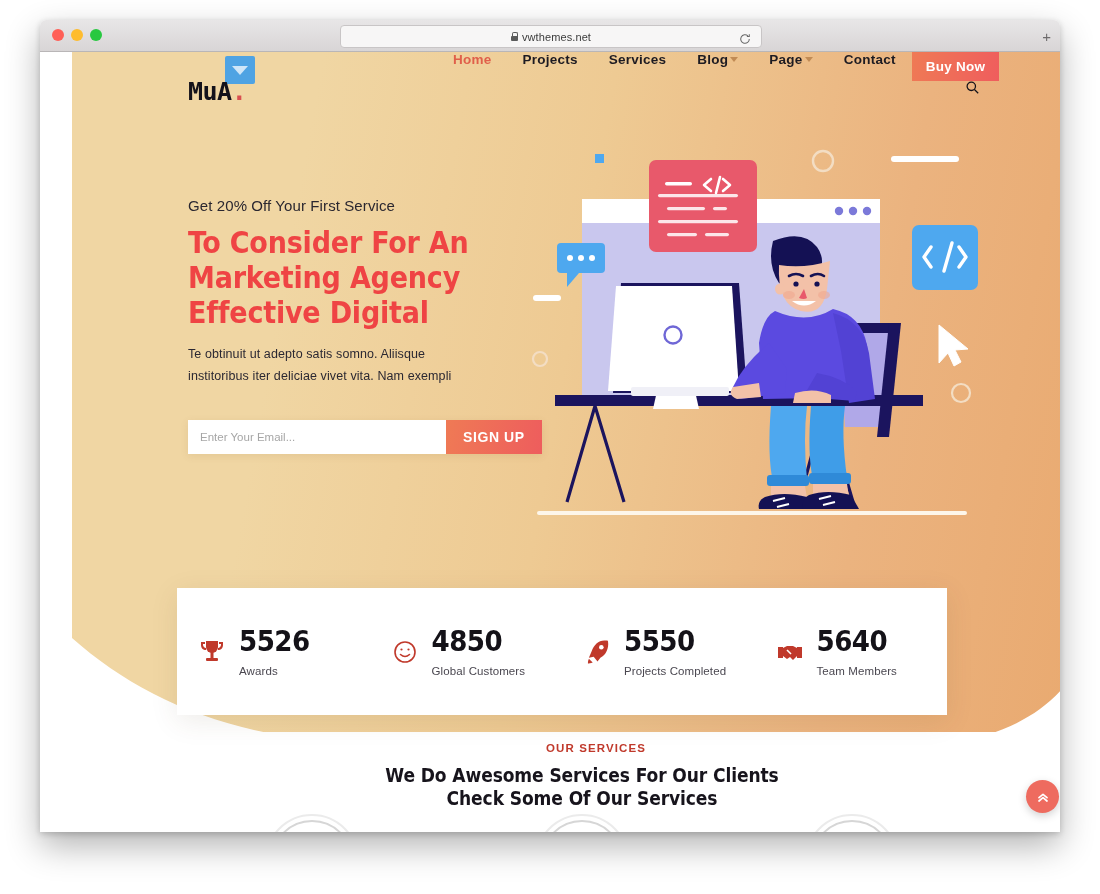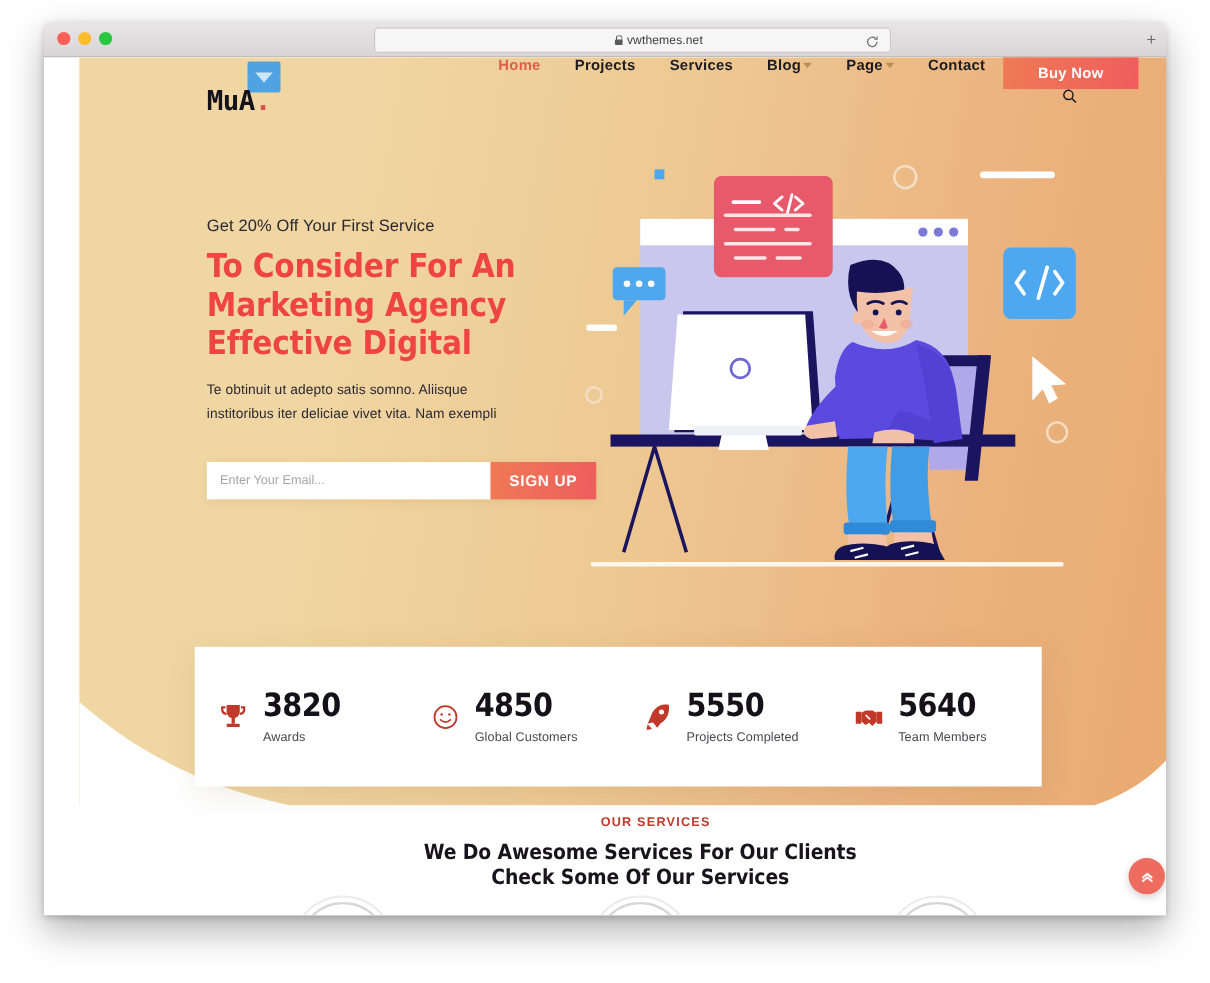--- a/index.html
+++ b/index.html
@@ -22,21 +22,21 @@
     border-bottom:1px solid #b9b6b7;
   }
   .lights{position:absolute;left:12px;top:9px;display:flex;gap:7px;}
   .light{width:12px;height:12px;border-radius:50%;}
   .l-red{background:#ff5f57;}
   .l-yel{background:#febc2e;}
   .l-grn{background:#28c840;}
   .urlbar{
     position:absolute;left:300px;top:5px;width:420px;height:21px;
     background:#f7f6f6;border:1px solid #c8c5c6;border-radius:4px;
-    display:flex;align-items:center;justify-content:center;padding-left:48px;
+    display:flex;align-items:center;justify-content:center;
   }
   .urlbar .url-text{
     font-size:11px;color:#3c3c3c;letter-spacing:.1px;
     display:flex;align-items:center;gap:4px;
   }
   .lock-ico{display:inline-block;width:7px;height:9px;position:relative;}
   .lock-ico::before{
     content:"";position:absolute;left:0;bottom:0;width:7px;height:5px;
     background:#5a5a5a;border-radius:1px;
   }
@@ -96,21 +96,21 @@
   }
   .menu a.active{color:#e05f4a;}
   .caret{
     display:inline-block;width:0;height:0;margin-left:2px;vertical-align:2px;
     border-left:4px solid transparent;border-right:4px solid transparent;
     border-top:5px solid #c18b55;
   }
   .buy-btn{
     background:linear-gradient(100deg,#ef7a55,#ef5d5d);
     color:#fff !important;font-size:13px;font-weight:700;
-    padding:7px 32px !important;letter-spacing:.3px;
+    padding:7px 14px !important;letter-spacing:.3px;
   }
   .search-btn{
     position:absolute;left:889px;top:24px;width:22px;height:22px;
     display:flex;align-items:center;justify-content:center;color:#15131a;
   }
 
   
   .hero-copy{position:absolute;left:116px;top:145px;width:360px;z-index:10;}
   .eyebrow{
     font-size:15px;color:#2a2730;letter-spacing:.1px;margin:0 0 14px 0;font-weight:400;
@@ -372,21 +372,21 @@
         <span class="stat-ico">
           <svg viewBox="0 0 24 26" width="24" height="26" fill="#c0392b">
             <path d="M6 2h12v6a6 6 0 0 1-12 0V2z"></path>
             <path d="M5 3H1v3c0 3 2 5 5 5V9C4.5 9 3 7.5 3 6V5h2V3z"></path>
             <path d="M19 3h4v3c0 3-2 5-5 5V9c1.5 0 3-1.5 3-3V5h-2V3z"></path>
             <rect x="10.5" y="13" width="3" height="6"></rect>
             <rect x="6" y="19" width="12" height="3" rx="1"></rect>
           </svg>
         </span>
         <div>
-          <div class="stat-num">3820</div>
+          <div class="stat-num">5526</div>
           <div class="stat-lab">Awards</div>
         </div>
       </div>
 
       <div class="stat">
         <span class="stat-ico">
           <svg viewBox="0 0 24 24" width="24" height="24" fill="none" stroke="#c0392b" stroke-width="1.6">
             <circle cx="12" cy="12" r="10"></circle>
             <circle cx="8.5" cy="9.5" r="1.1" fill="#c0392b" stroke="none"></circle>
             <circle cx="15.5" cy="9.5" r="1.1" fill="#c0392b" stroke="none"></circle>

